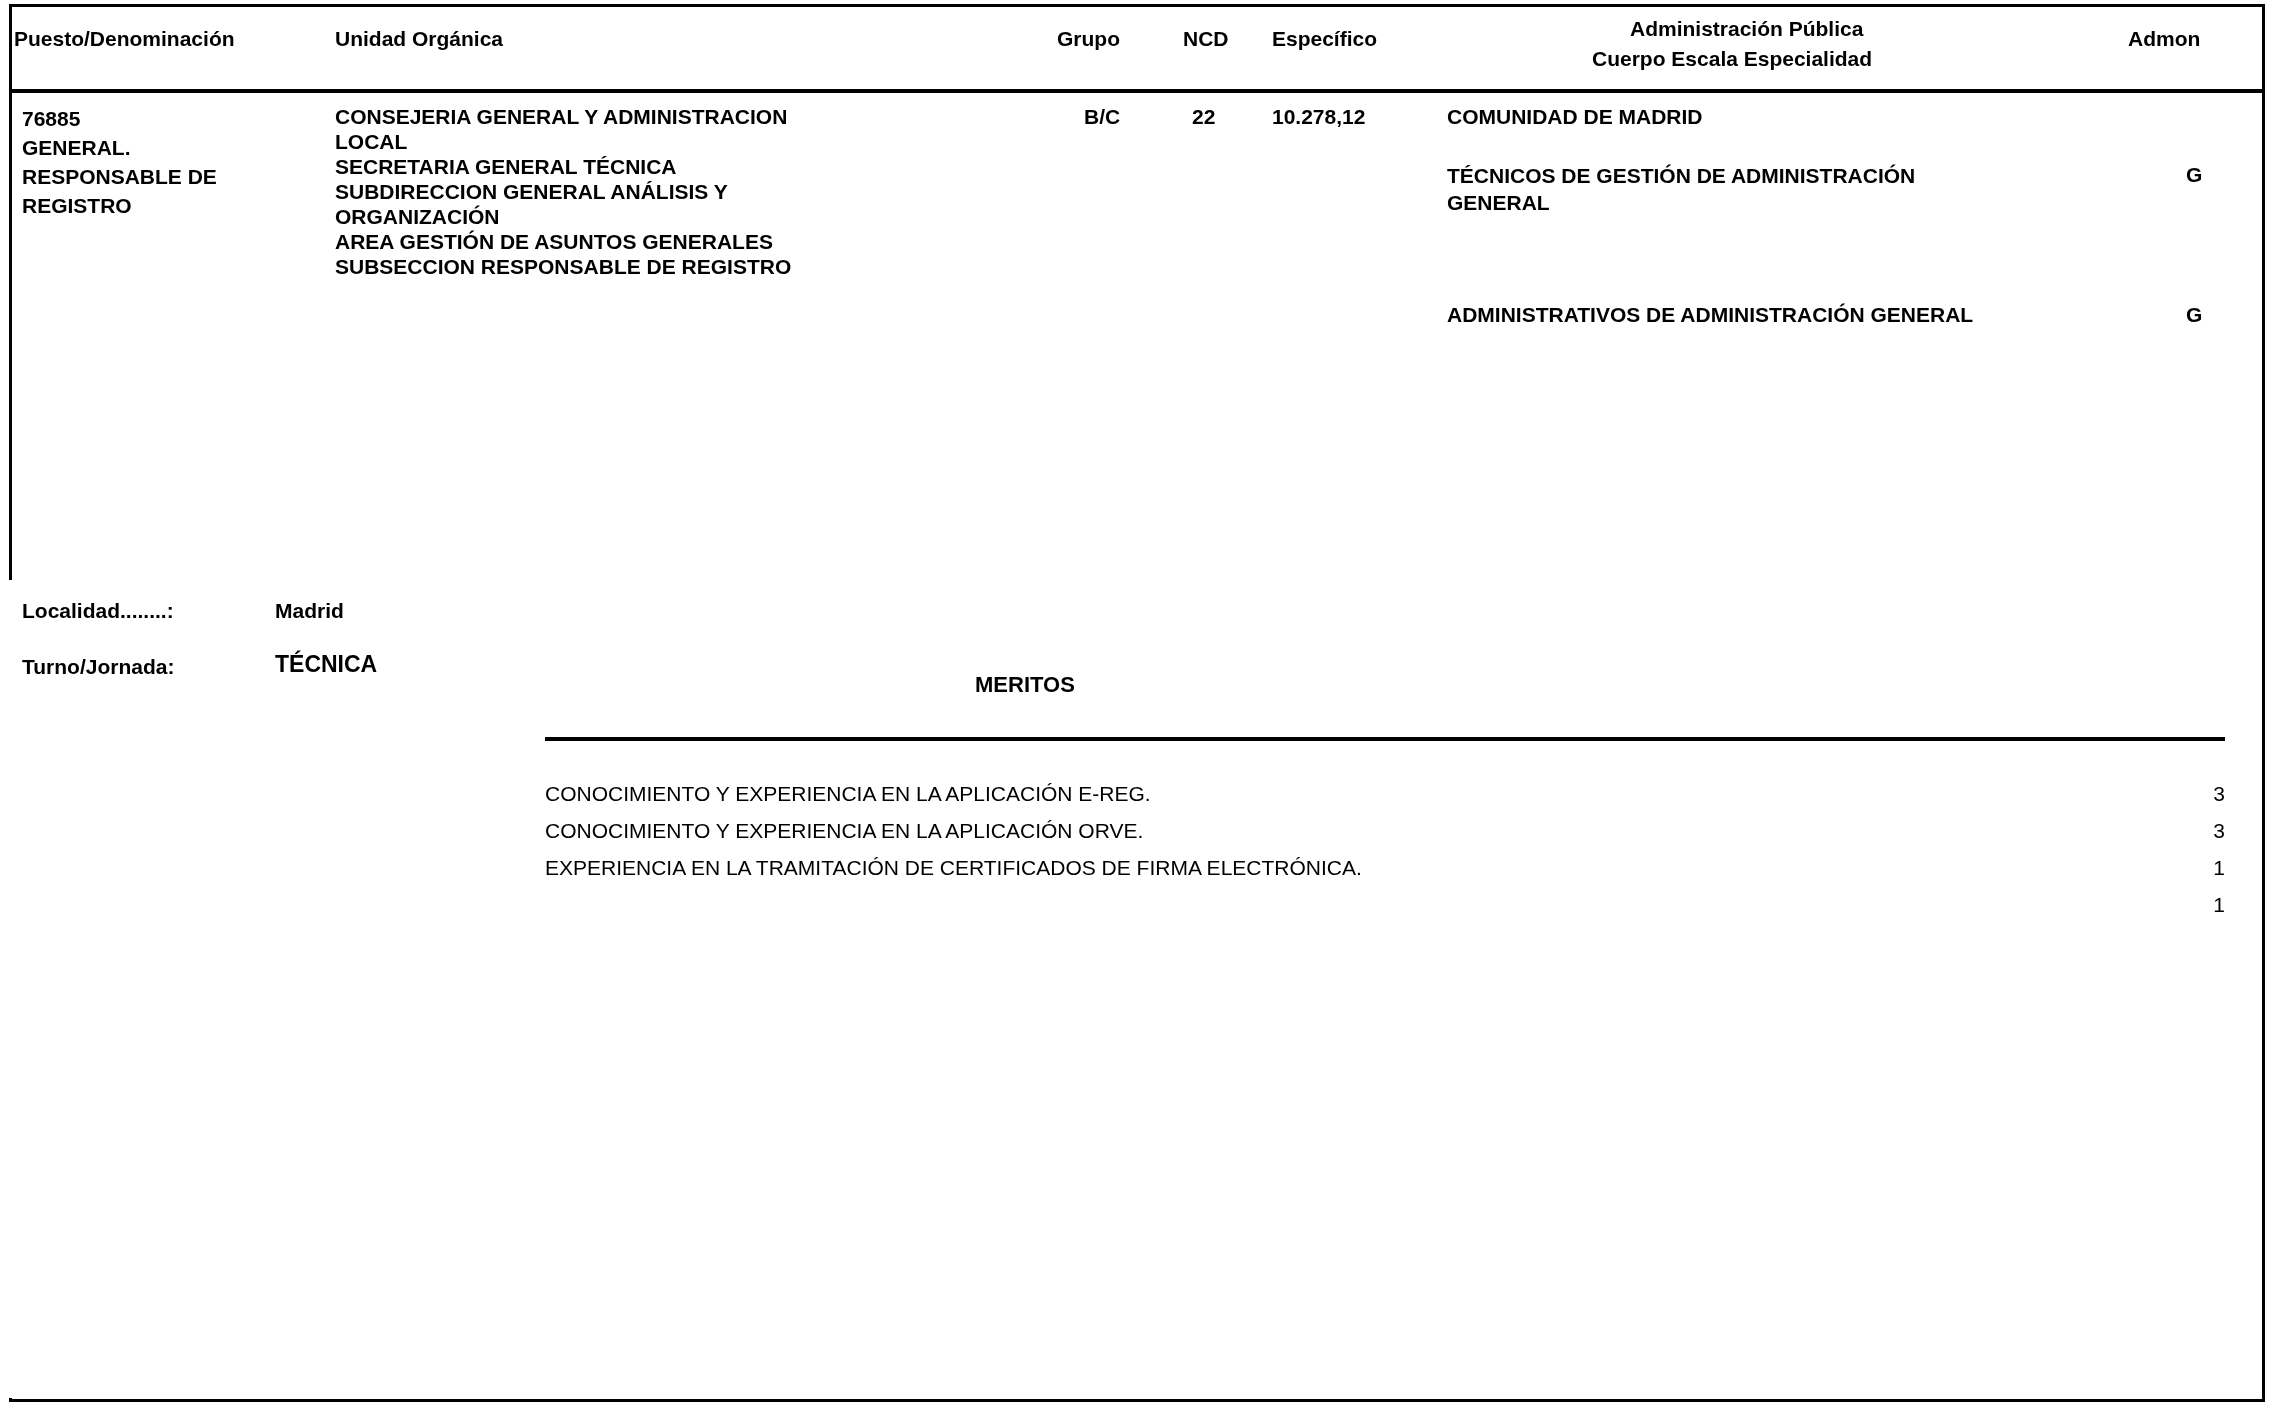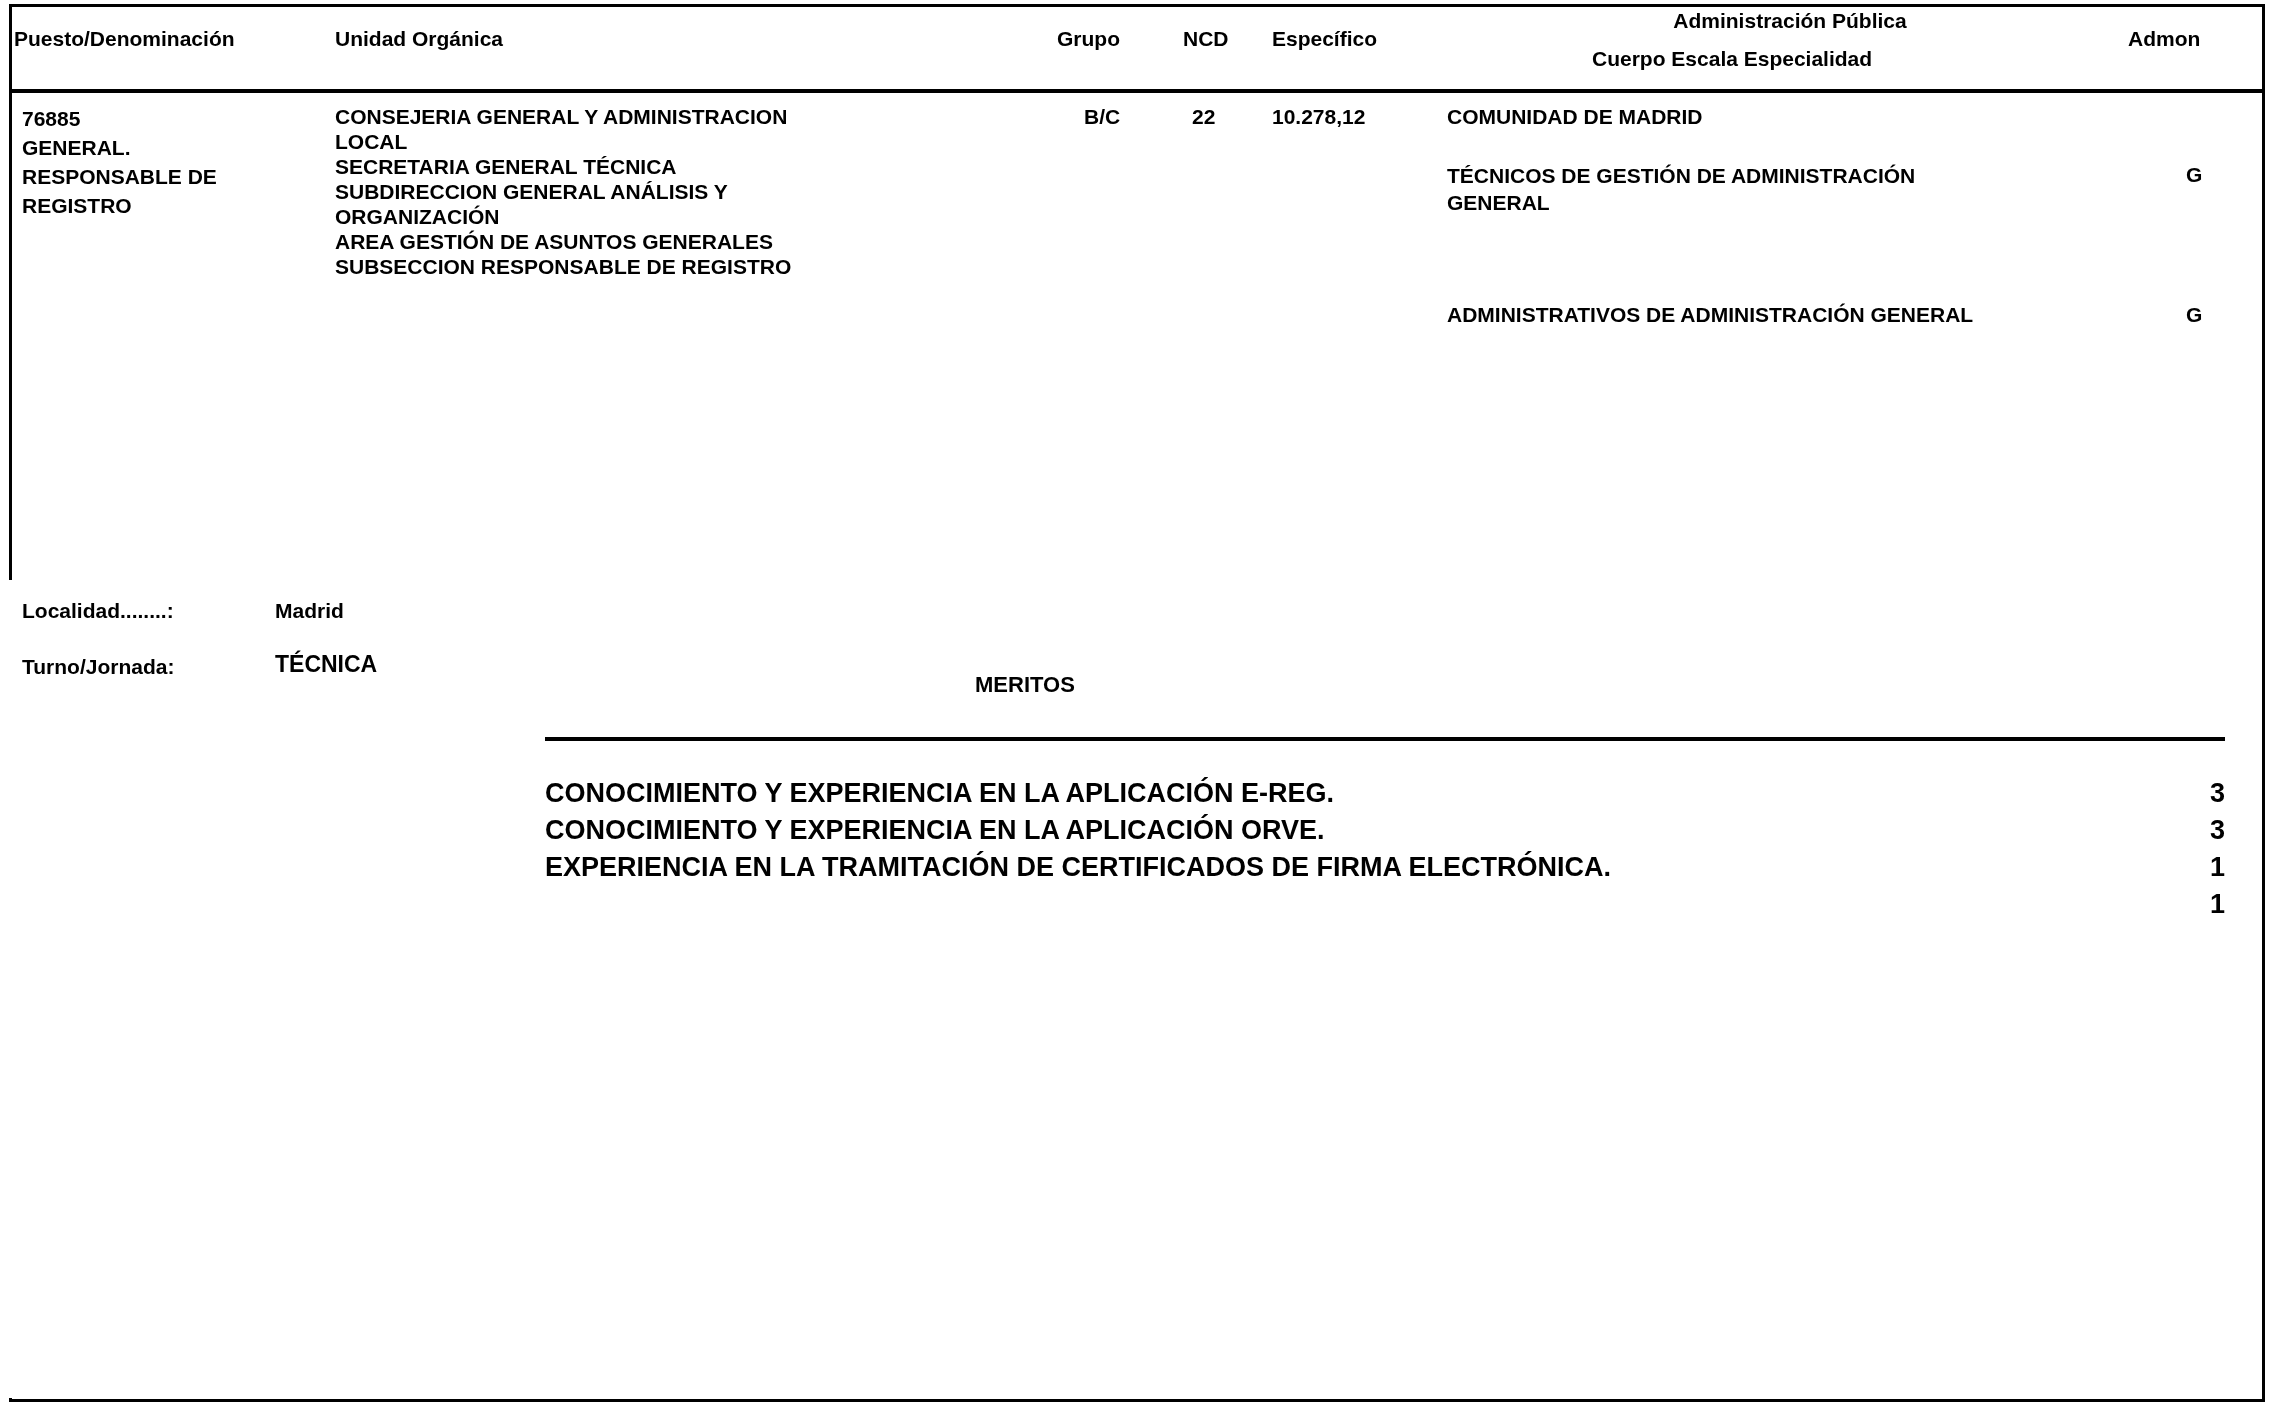--- a/index.html
+++ b/index.html
@@ -50,21 +50,21 @@
     font-weight: bold;
     font-size: 21px;
     line-height: 25px;
     white-space: nowrap;
   }
   .hdr-puesto { left: 14px; top: 26px; }
   .hdr-unidad { left: 335px; top: 26px; }
   .hdr-grupo  { left: 1057px; top: 26px; }
   .hdr-ncd    { left: 1183px; top: 26px; }
   .hdr-espec  { left: 1272px; top: 26px; }
-  .hdr-admpub { left: 1630px; top: 8px; text-align: center; width: 320px; }
+  .hdr-admpub { left: 1630px; top: 16px; width: 320px; }
   .hdr-cuerpo { left: 1592px; top: 46px; }
   .hdr-admon  { left: 2128px; top: 26px; }
 
   
   .txt {
     position: absolute;
     font-weight: bold;
     font-size: 21px;
     line-height: 25px;
   }
@@ -108,22 +108,22 @@
   }
   .merit-list {
     position: absolute;
     left: 545px;
     top: 781px;
     width: 1680px;
   }
   .merit-row {
     position: relative;
     height: 37px;
-    font-weight: bold;
-    font-size: 27px;
+    font-weight: normal;
+    font-size: 21px;
     line-height: 25px;
   }
   .merit-label { position: absolute; left: 0; top: 0; }
   .merit-score { position: absolute; right: 0; top: 0; }
 </style>
 </head>
 <body>
 
 <div class="page">
   <div class="sheet"></div>

